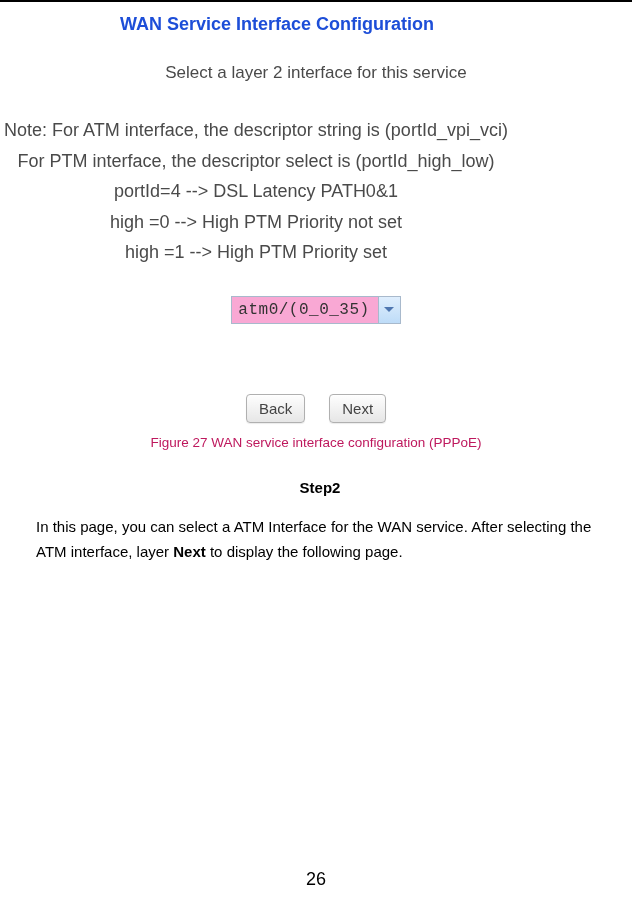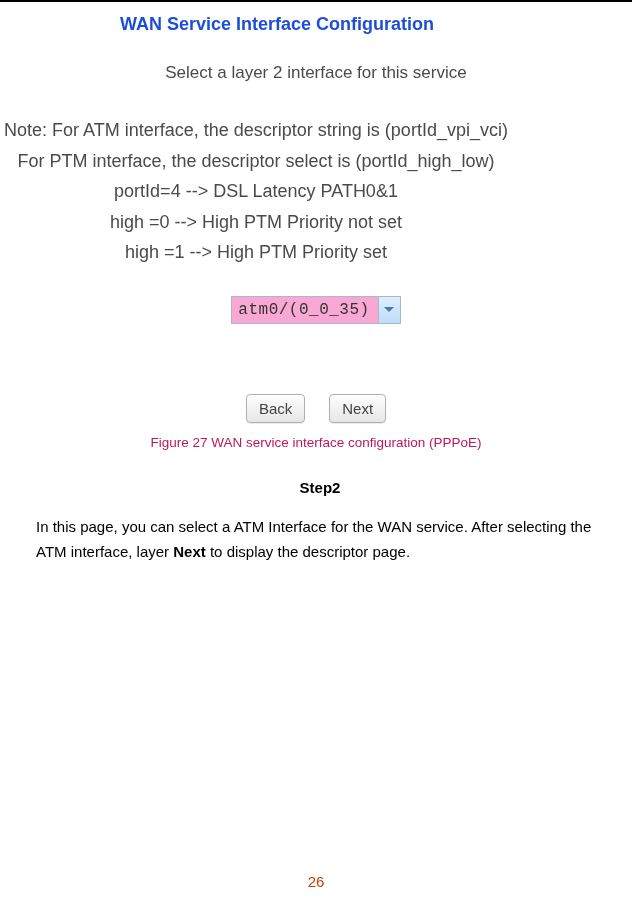--- a/index.html
+++ b/index.html
@@ -121,22 +121,22 @@
       color: #000;
       line-height: 1.7;
     }
     .step-text b { font-weight: bold; }
     .page-number {
       position: absolute;
       bottom: 22px;
       left: 0;
       width: 632px;
       text-align: center;
-      font-size: 15px;
-      color: #c2410c;
+      font-size: 18px;
+      color: #000000;
     }
   </style>
 </head>
 <body>
 
 <div class="screenshot-area">
   <div class="sc-title">WAN Service Interface Configuration</div>
   <div class="sc-subtitle">Select a layer 2 interface for this service</div>
   <div class="sc-note">
     <div>Note: For ATM interface, the descriptor string is (portId_vpi_vci)</div>
@@ -157,17 +157,17 @@
     <button class="btn">Back</button>
     <button class="btn">Next</button>
   </div>
 </div>
 
 <div class="figure-caption">Figure 27 WAN service interface configuration (PPPoE)</div>
 
 <div class="step-row">
   <div class="step-label">Step2</div>
   <div class="step-text">
-    <span>In this page, you can select a ATM Interface for the WAN service. After selecting the ATM interface, layer </span><b>Next</b><span> to display the descriptor page.</span>
+    <span>In this page, you can select a ATM Interface for the WAN service. After selecting the ATM interface, layer </span><b>Next</b><span> to display the following page.</span>
   </div>
 </div>
 
 <div class="page-number">26</div>
 
 </body></html>

